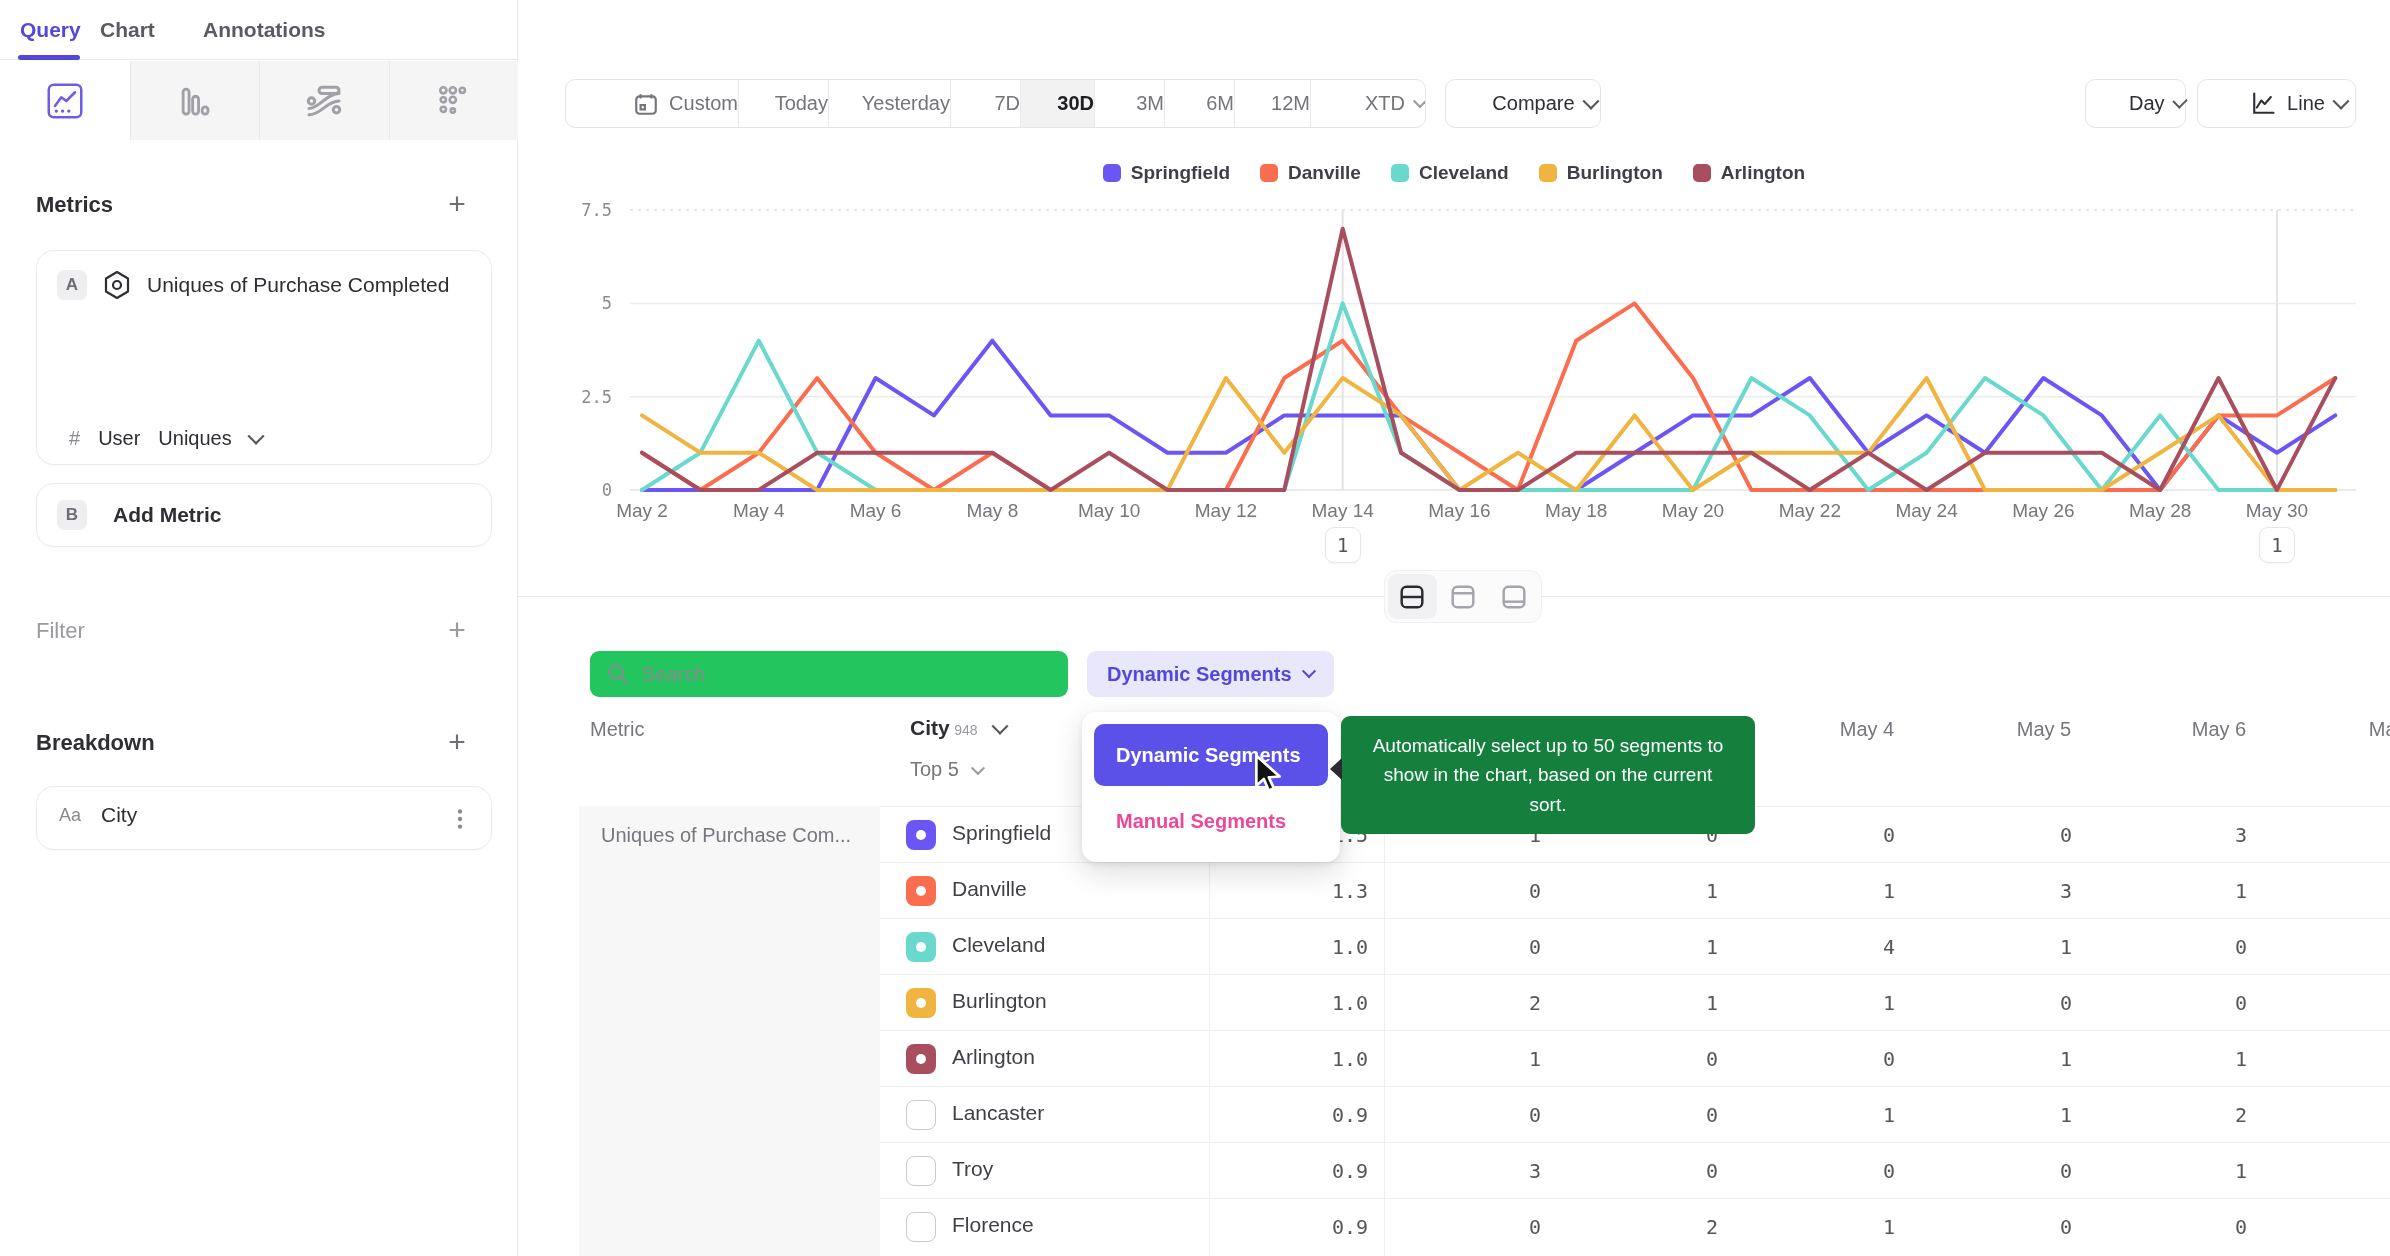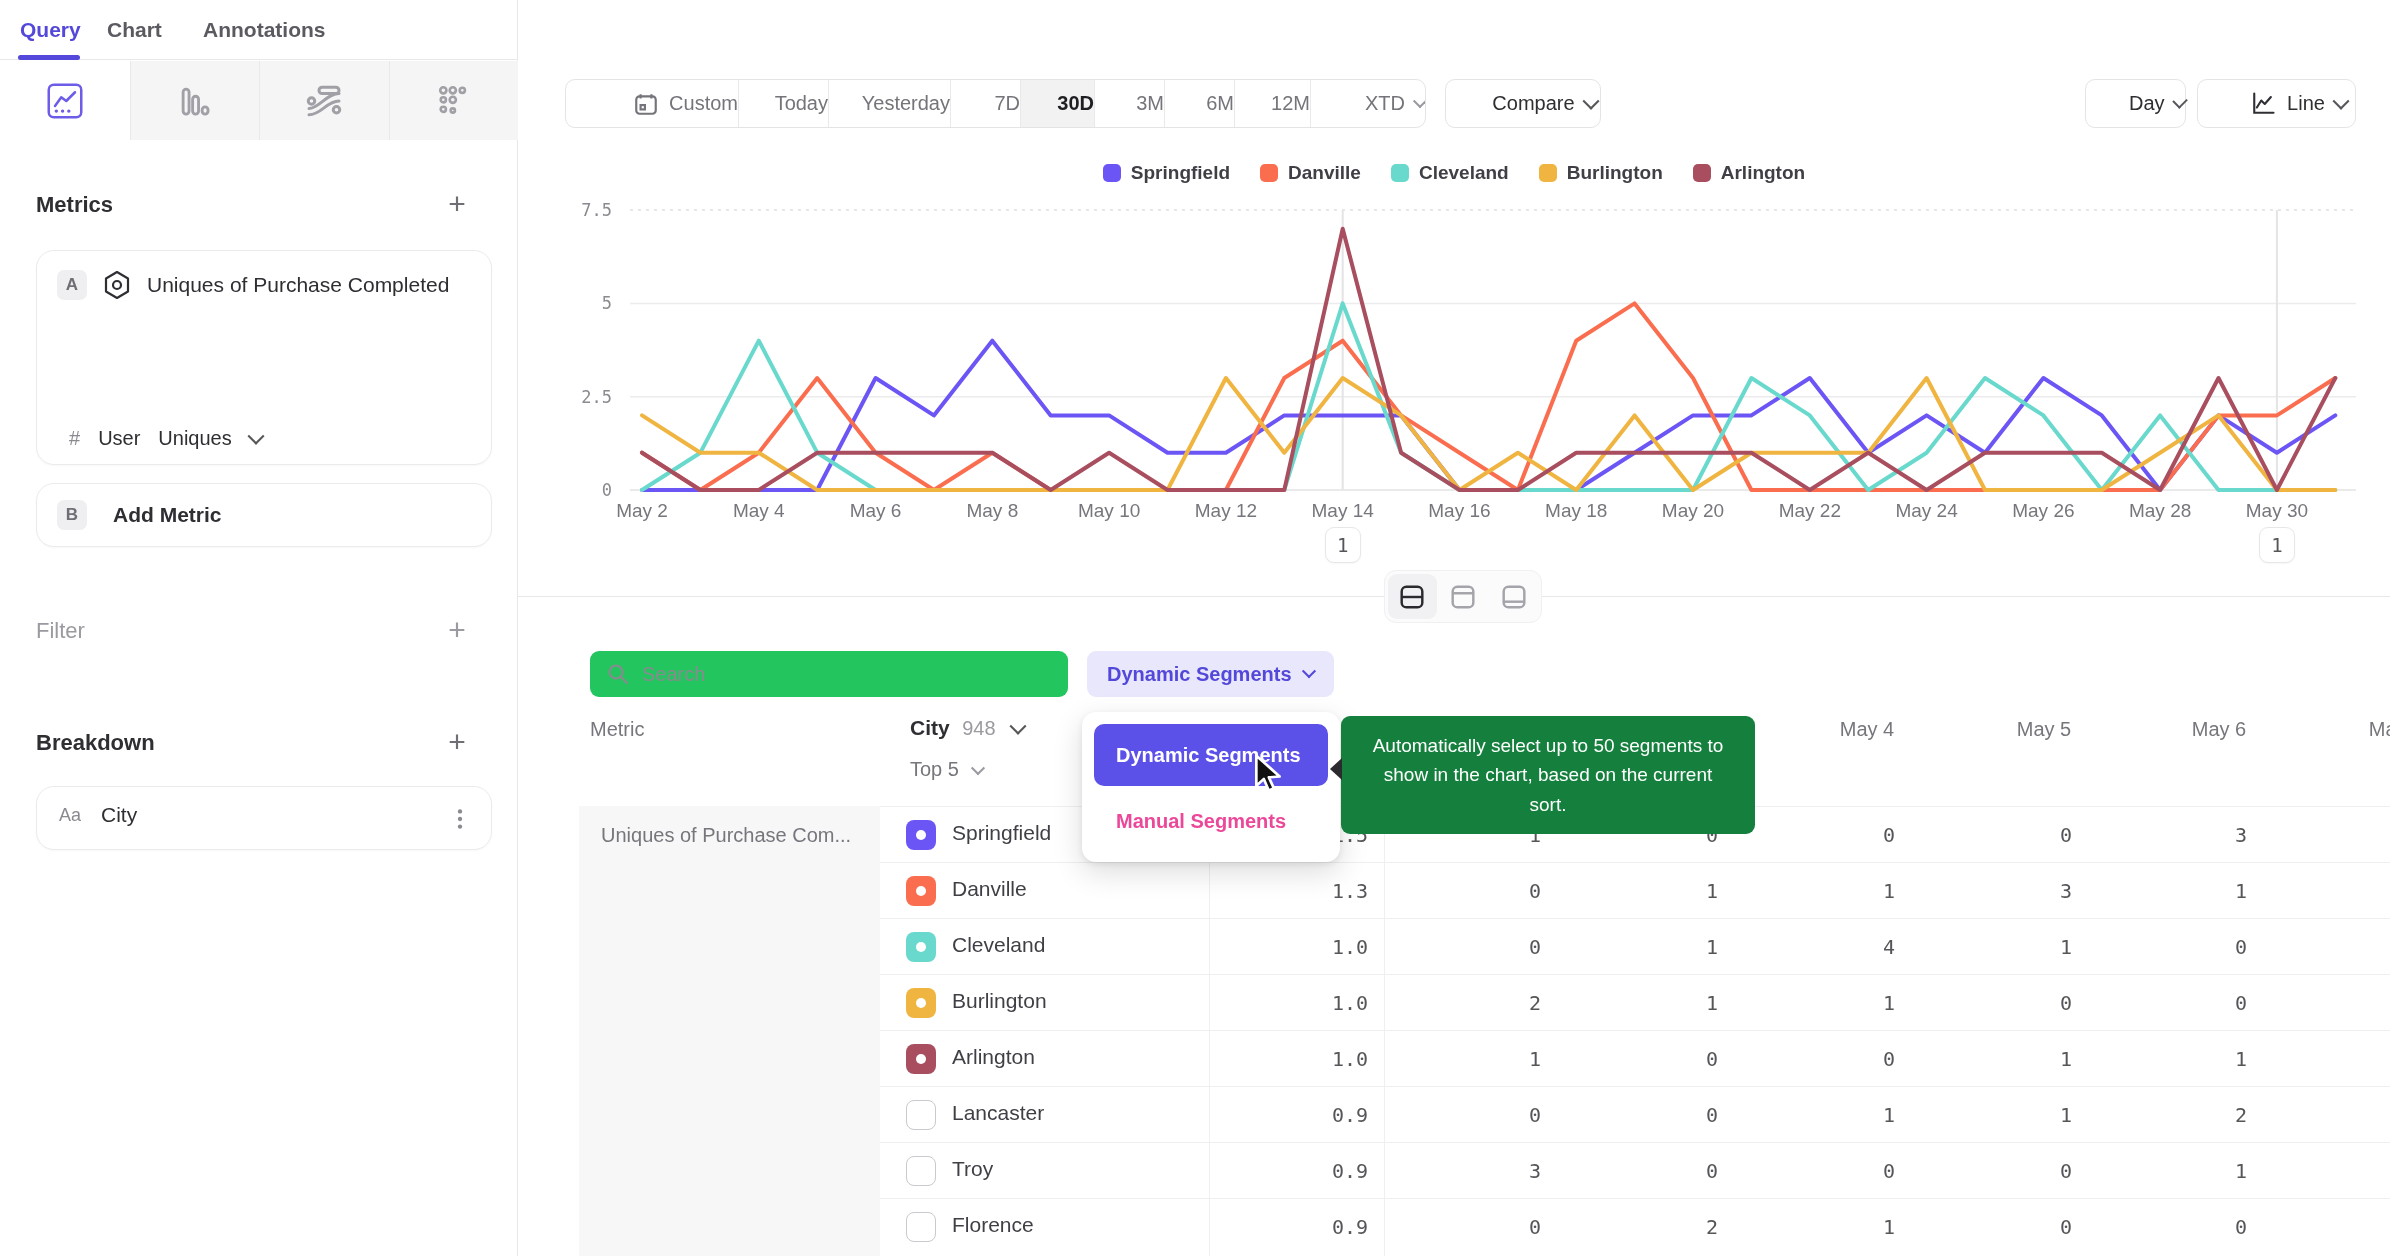--- a/index.html
+++ b/index.html
@@ -101,21 +101,21 @@
   #tooltip::before { content:""; position:absolute; left:-11px; top:42px; border-top:11px solid transparent;
     border-bottom:11px solid transparent; border-right:12px solid #2a2a2f; }
   #cursor { position:absolute; left:1248px; top:752px; z-index:100; pointer-events:none; }
 </style>
 </head>
 <body>
 
 <div id="sidebar">
   <div id="topnav">
     <span class="nav-tab active" style="left:20px">Query</span>
-    <span class="nav-tab" style="left:107px">Chart</span>
+    <span class="nav-tab" style="left:100px">Chart</span>
     <span class="nav-tab" style="left:203px">Annotations</span>
     <div class="nav-underline"></div>
   </div>
 
   <div id="typestrip">
     <div class="type-cell">
       <svg width="40" height="40" viewBox="0 0 32 32" fill="none" stroke="currentColor" stroke-width="2">
         <rect x="3" y="3" width="26" height="26" rx="4"></rect>
         <polyline points="8,20 13,13 17,16 24,9" stroke-linecap="round" stroke-linejoin="round"></polyline>
         <line x1="9" y1="24" x2="9.1" y2="24" stroke-linecap="round" stroke-width="2.6"></line>
@@ -344,21 +344,21 @@
   <input type="text" placeholder="Search" style="">
 </div>
 <div id="mode-pill">
   <span>Dynamic Segments</span>
   <span class="chev" style="width:10px;height:10px"></span>
 </div>
 
 <div class="th" style="left:590px; top:718px">Metric</div>
 <div class="abs" style="left:910px; top:716px">
   <span style="font-size:21px; font-weight:600; color:#2e2e33">City</span>
-  <span style="font-size:20px; color:#9a9aa0; margin-left:8px">948</span>
+  <span style="font-size:14px; color:#9a9aa0; ">948</span>
   <span class="chev" style="color:#55555a; margin-left:12px"></span>
 </div>
 <div class="abs" style="left:910px; top:758px">
   <span style="font-size:20px; color:#76767c">Top 5</span>
   <span class="chev" style="color:#9a9aa0; width:10px; height:10px; margin-left:10px"></span>
 </div>
 <div id="day-headers">
     <div class="th" style="left: 1453px; top: 718px; width: 120px; text-align: center;">May 2</div>
     <div class="th" style="left: 1630px; top: 718px; width: 120px; text-align: center;">May 3</div>
     <div class="th" style="left: 1807px; top: 718px; width: 120px; text-align: center;">May 4</div>

